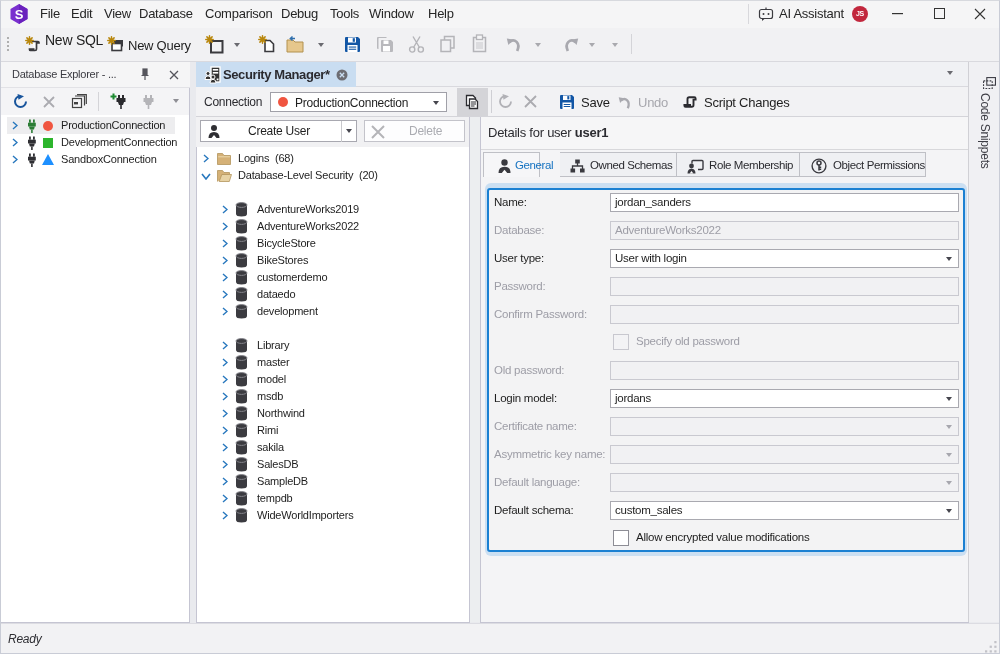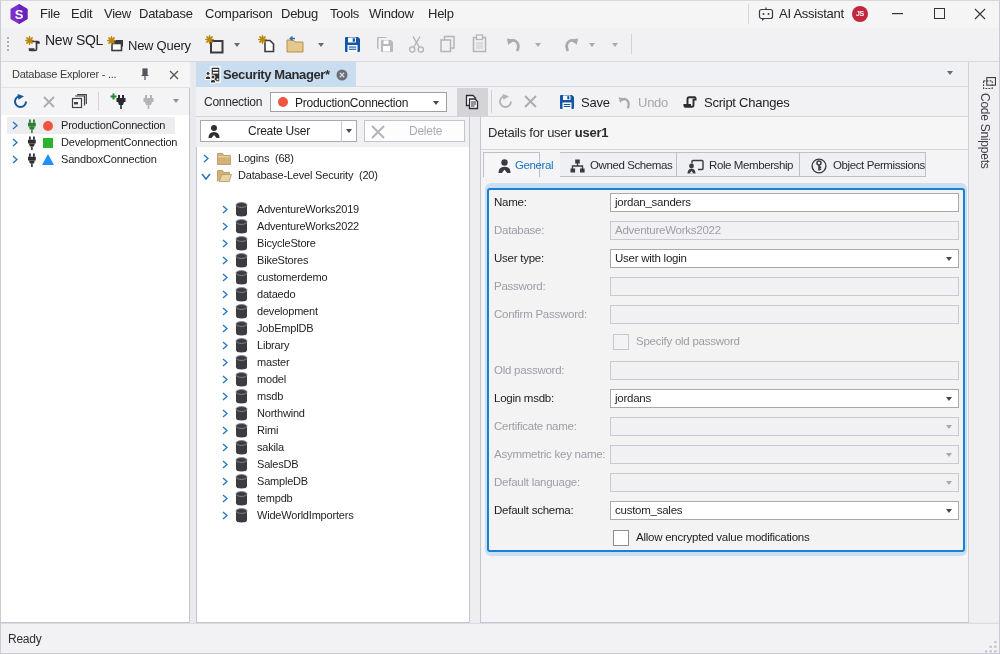--- a/index.html
+++ b/index.html
@@ -26,21 +26,21 @@
 #midpanel { left:196px; top:117px; width:274px; height:506px; background:#fff; border:1px solid #c5c5d2; border-top:none; }
 #createrow { left:196px; top:117px; width:273px; height:30px; background:#f1f1f3; z-index:5; }
 
 #split2 { left:470px; top:117px; width:10px; height:505px; background:#eceef0; }
 
 #detpanel { left:480px; top:117px; width:489px; height:506px; background:#f4f4f6; border:1px solid #c5c5d2; border-top:none; }
 #dethead { left:481px; top:117px; width:487px; height:33px; background:#f6f6f7; border-bottom:1px solid #d8d8db; }
 
 #rightstrip { left:968px; top:62px; width:32px; height:560px; background:#f0f0f3; border-left:1px solid #d0d0d5; }
 
-#statusbar { left:0; top:623px; width:1000px; height:31px; background:#f2f2f4; border-top:1px solid #dcdce2; }
+#statusbar { left:0; top:623px; width:1000px; height:31px; background:#f2f2f4; border-top:1px solid #dcdce2;font-style:italic; }
 .lbl { position:absolute; font-size:11.5px; white-space:nowrap; }
 span.abs { white-space:nowrap; }
 .input { position:absolute; height:19px; background:#fff; border:1px solid #a9a9b0; font-size:11.5px; color:#1e1e1e; line-height:17px; padding-left:4px; }
 .input.dis { background:#f1f1f3; border:1px solid #c9c9d0; color:#9d9da6; }
 .combo-arrow { position:absolute; width:0; height:0; border-left:3.5px solid transparent; border-right:3.5px solid transparent; border-top:4.5px solid #46464e; }
 .combo-arrow.dis { border-top-color:#a7a7ae; }
 .chk { position:absolute; width:16px; height:16px; background:#fff; border:1px solid #8d8d95; }
 .chk.dis { background:#f3f3f5; border:1px solid #c8c8cf; }
 .treerow { position:absolute; left:0; width:100%; height:17px; line-height:17px; white-space:nowrap; font-size:11px; letter-spacing:-0.2px; }
 svg { display:block; }
@@ -457,31 +457,20 @@
         <svg class="abs" style="left:25px;top:4px" width="6" height="9" viewBox="0 0 6 9">
           <path d="M1 1 L5 4.5 L1 8" fill="none" stroke="#2878be" stroke-width="1.4"></path>
         </svg>
         <svg class="abs" style="left:38px;top:1px" width="13" height="15" viewBox="0 0 13 15">
           <path d="M1 3 V12 Q1 14.5 6.5 14.5 Q12 14.5 12 12 V3 Z" fill="#3b3b40"></path>
           <ellipse cx="6.5" cy="3" rx="5.5" ry="2.4" fill="#3b3b40"></ellipse>
           <ellipse cx="6.5" cy="3" rx="5.5" ry="2.4" fill="none" stroke="#86868c" stroke-width="1"></ellipse>
         </svg>
         <span class="abs" style="left:60px">development</span>
       </div>
-      <div class="treerow" style="top:203px">
-        <svg class="abs" style="left:25px;top:4px" width="6" height="9" viewBox="0 0 6 9">
-          <path d="M1 1 L5 4.5 L1 8" fill="none" stroke="#2878be" stroke-width="1.4"></path>
-        </svg>
-        <svg class="abs" style="left:38px;top:1px" width="13" height="15" viewBox="0 0 13 15">
-          <path d="M1 3 V12 Q1 14.5 6.5 14.5 Q12 14.5 12 12 V3 Z" fill="#3b3b40"></path>
-          <ellipse cx="6.5" cy="3" rx="5.5" ry="2.4" fill="#3b3b40"></ellipse>
-          <ellipse cx="6.5" cy="3" rx="5.5" ry="2.4" fill="none" stroke="#86868c" stroke-width="1"></ellipse>
-        </svg>
-        <span class="abs" style="left:60px">JobEmplDB</span>
-      </div>
       <div class="treerow" style="top:220px">
         <svg class="abs" style="left:25px;top:4px" width="6" height="9" viewBox="0 0 6 9">
           <path d="M1 1 L5 4.5 L1 8" fill="none" stroke="#2878be" stroke-width="1.4"></path>
         </svg>
         <svg class="abs" style="left:38px;top:1px" width="13" height="15" viewBox="0 0 13 15">
           <path d="M1 3 V12 Q1 14.5 6.5 14.5 Q12 14.5 12 12 V3 Z" fill="#3b3b40"></path>
           <ellipse cx="6.5" cy="3" rx="5.5" ry="2.4" fill="#3b3b40"></ellipse>
           <ellipse cx="6.5" cy="3" rx="5.5" ry="2.4" fill="none" stroke="#86868c" stroke-width="1"></ellipse>
         </svg>
         <span class="abs" style="left:60px">Library</span>
@@ -651,21 +640,21 @@
     <div class="abs input" style="left:129px;top:132px;width:349px">User with login</div>
     <div class="abs combo-arrow" style="left:465px;top:140px"></div>
     <span class="lbl" style="left:13px;top:163px;color:#9d9da6">Password:</span>
     <div class="abs input dis" style="left:129px;top:160px;width:349px"></div>
     <span class="lbl" style="left:13px;top:191px;color:#9d9da6">Confirm Password:</span>
     <div class="abs input dis" style="left:129px;top:188px;width:349px"></div>
     <div class="abs chk dis" style="left:132px;top:217px"></div>
     <span class="lbl" style="left:155px;top:218px;color:#9d9da6">Specify old password</span>
     <span class="lbl" style="left:13px;top:247px;color:#9d9da6">Old password:</span>
     <div class="abs input dis" style="left:129px;top:244px;width:349px"></div>
-    <span class="lbl" style="left:13px;top:275px;color:#1e1e1e">Login msdb:</span>
+    <span class="lbl" style="left:13px;top:275px;color:#1e1e1e">Login model:</span>
     <div class="abs input" style="left:129px;top:272px;width:349px">jordans</div>
     <div class="abs combo-arrow" style="left:465px;top:280px"></div>
     <span class="lbl" style="left:13px;top:303px;color:#9d9da6">Certificate name:</span>
     <div class="abs input dis" style="left:129px;top:300px;width:349px"></div>
     <div class="abs combo-arrow dis" style="left:465px;top:308px"></div>
     <span class="lbl" style="left:13px;top:331px;color:#9d9da6">Asymmetric key name:</span>
     <div class="abs input dis" style="left:129px;top:328px;width:349px"></div>
     <div class="abs combo-arrow dis" style="left:465px;top:336px"></div>
     <span class="lbl" style="left:13px;top:359px;color:#9d9da6">Default language:</span>
     <div class="abs input dis" style="left:129px;top:356px;width:349px"></div>

